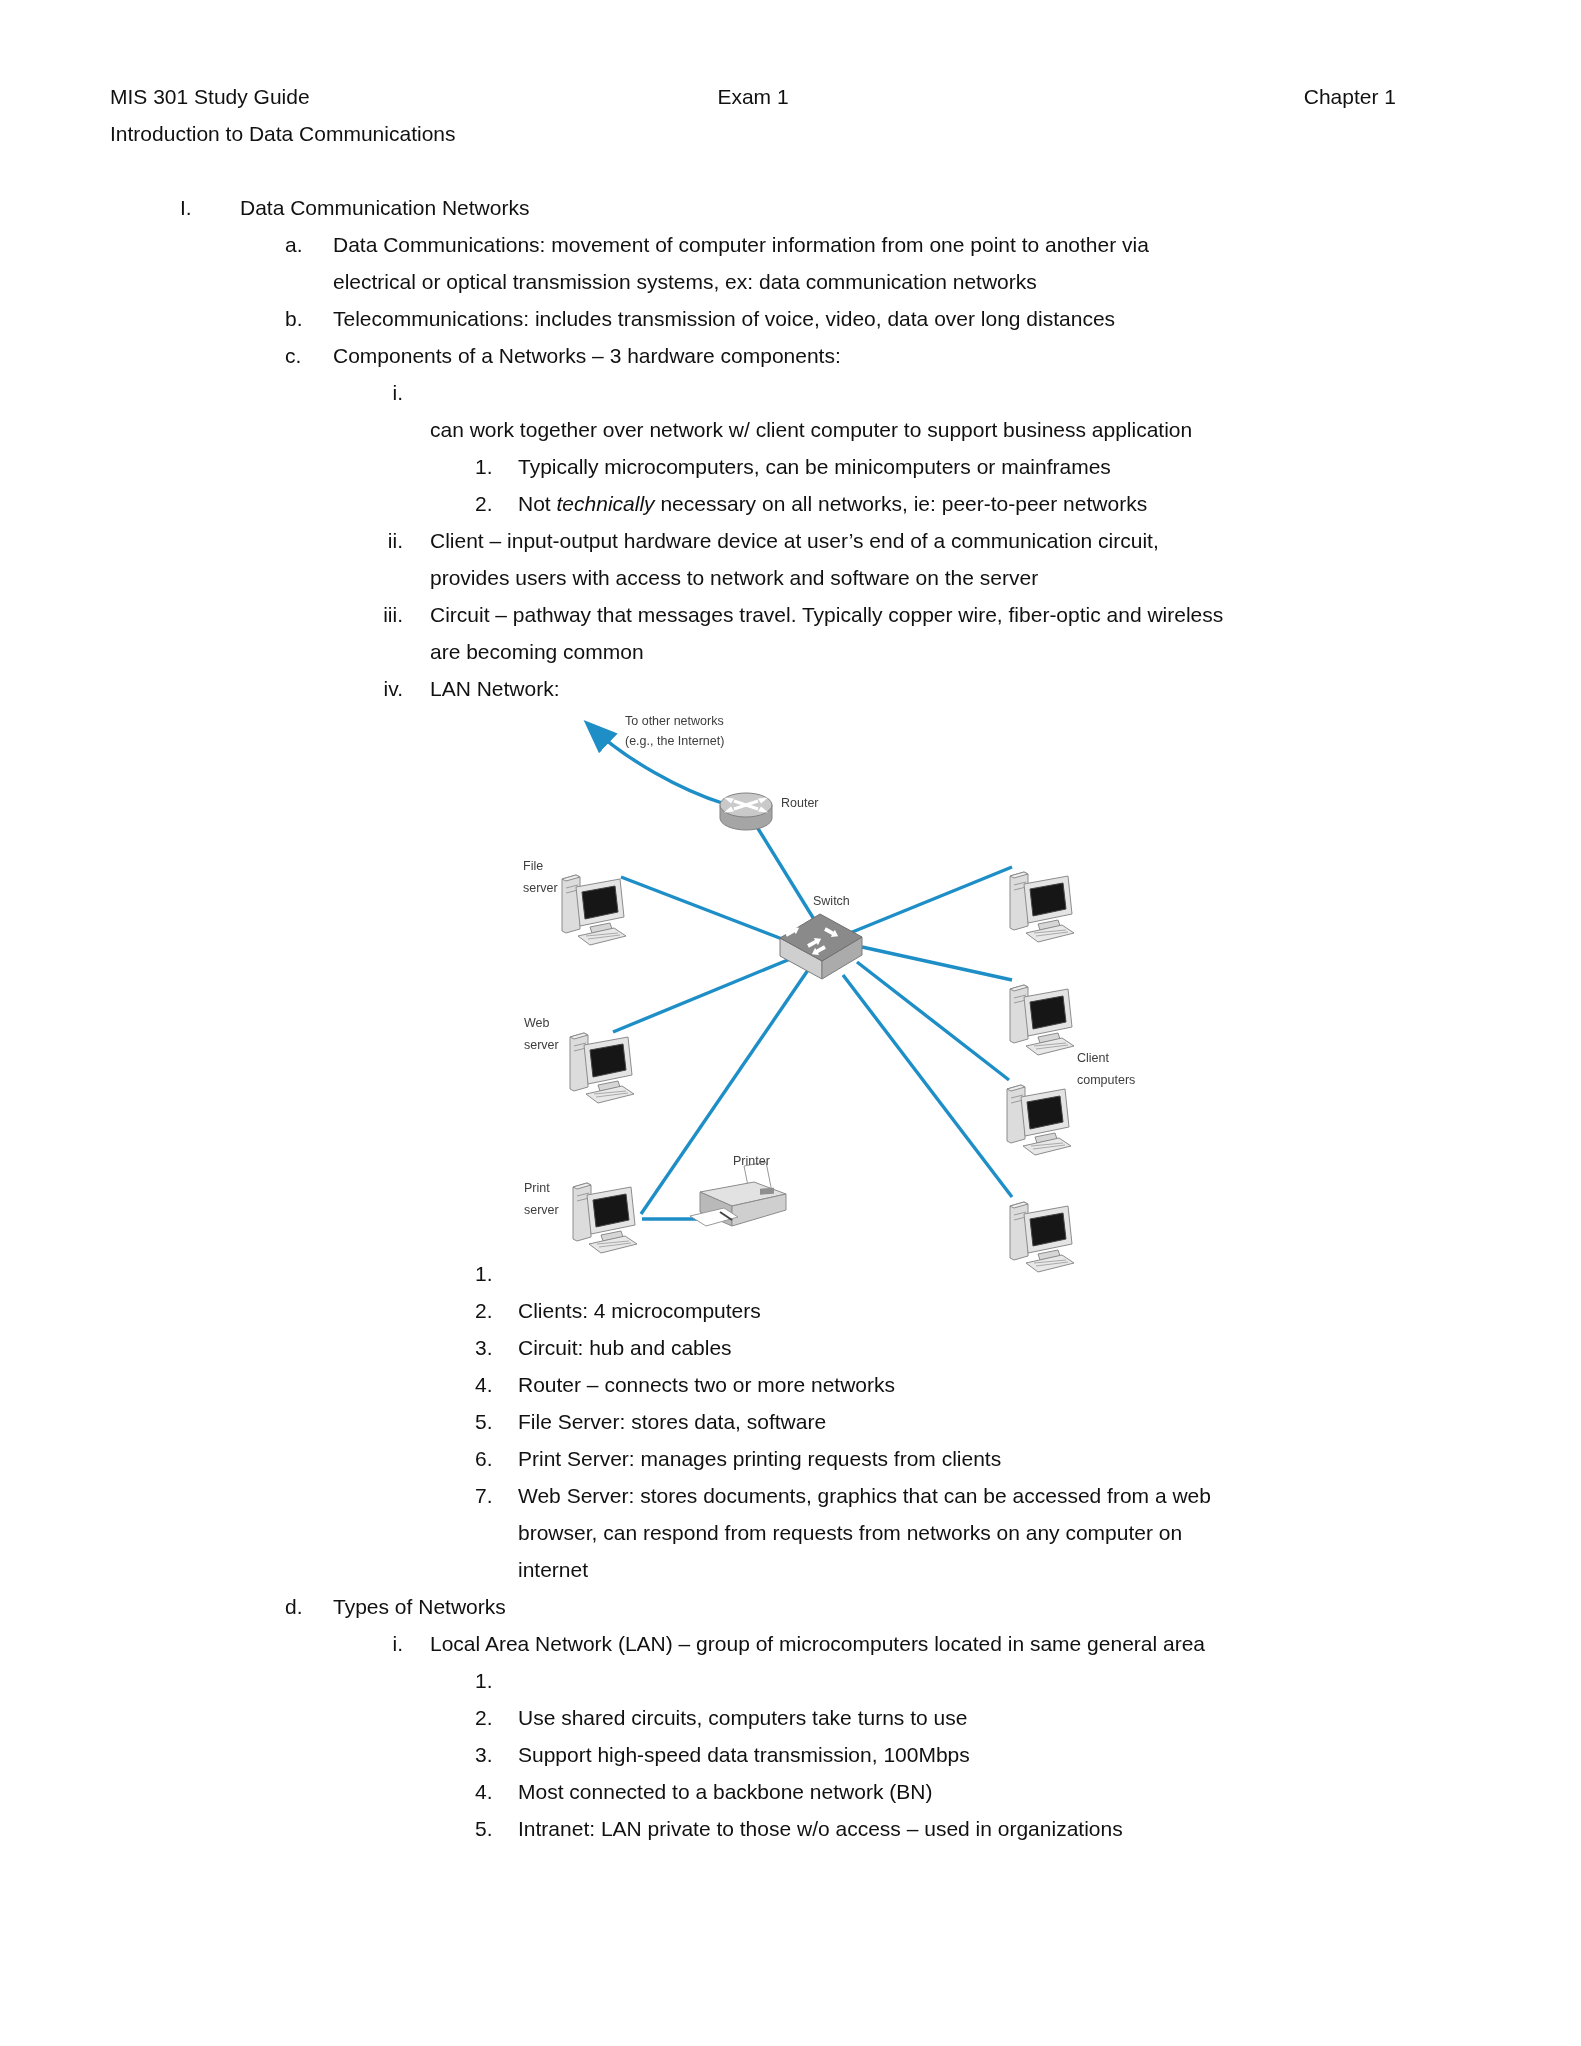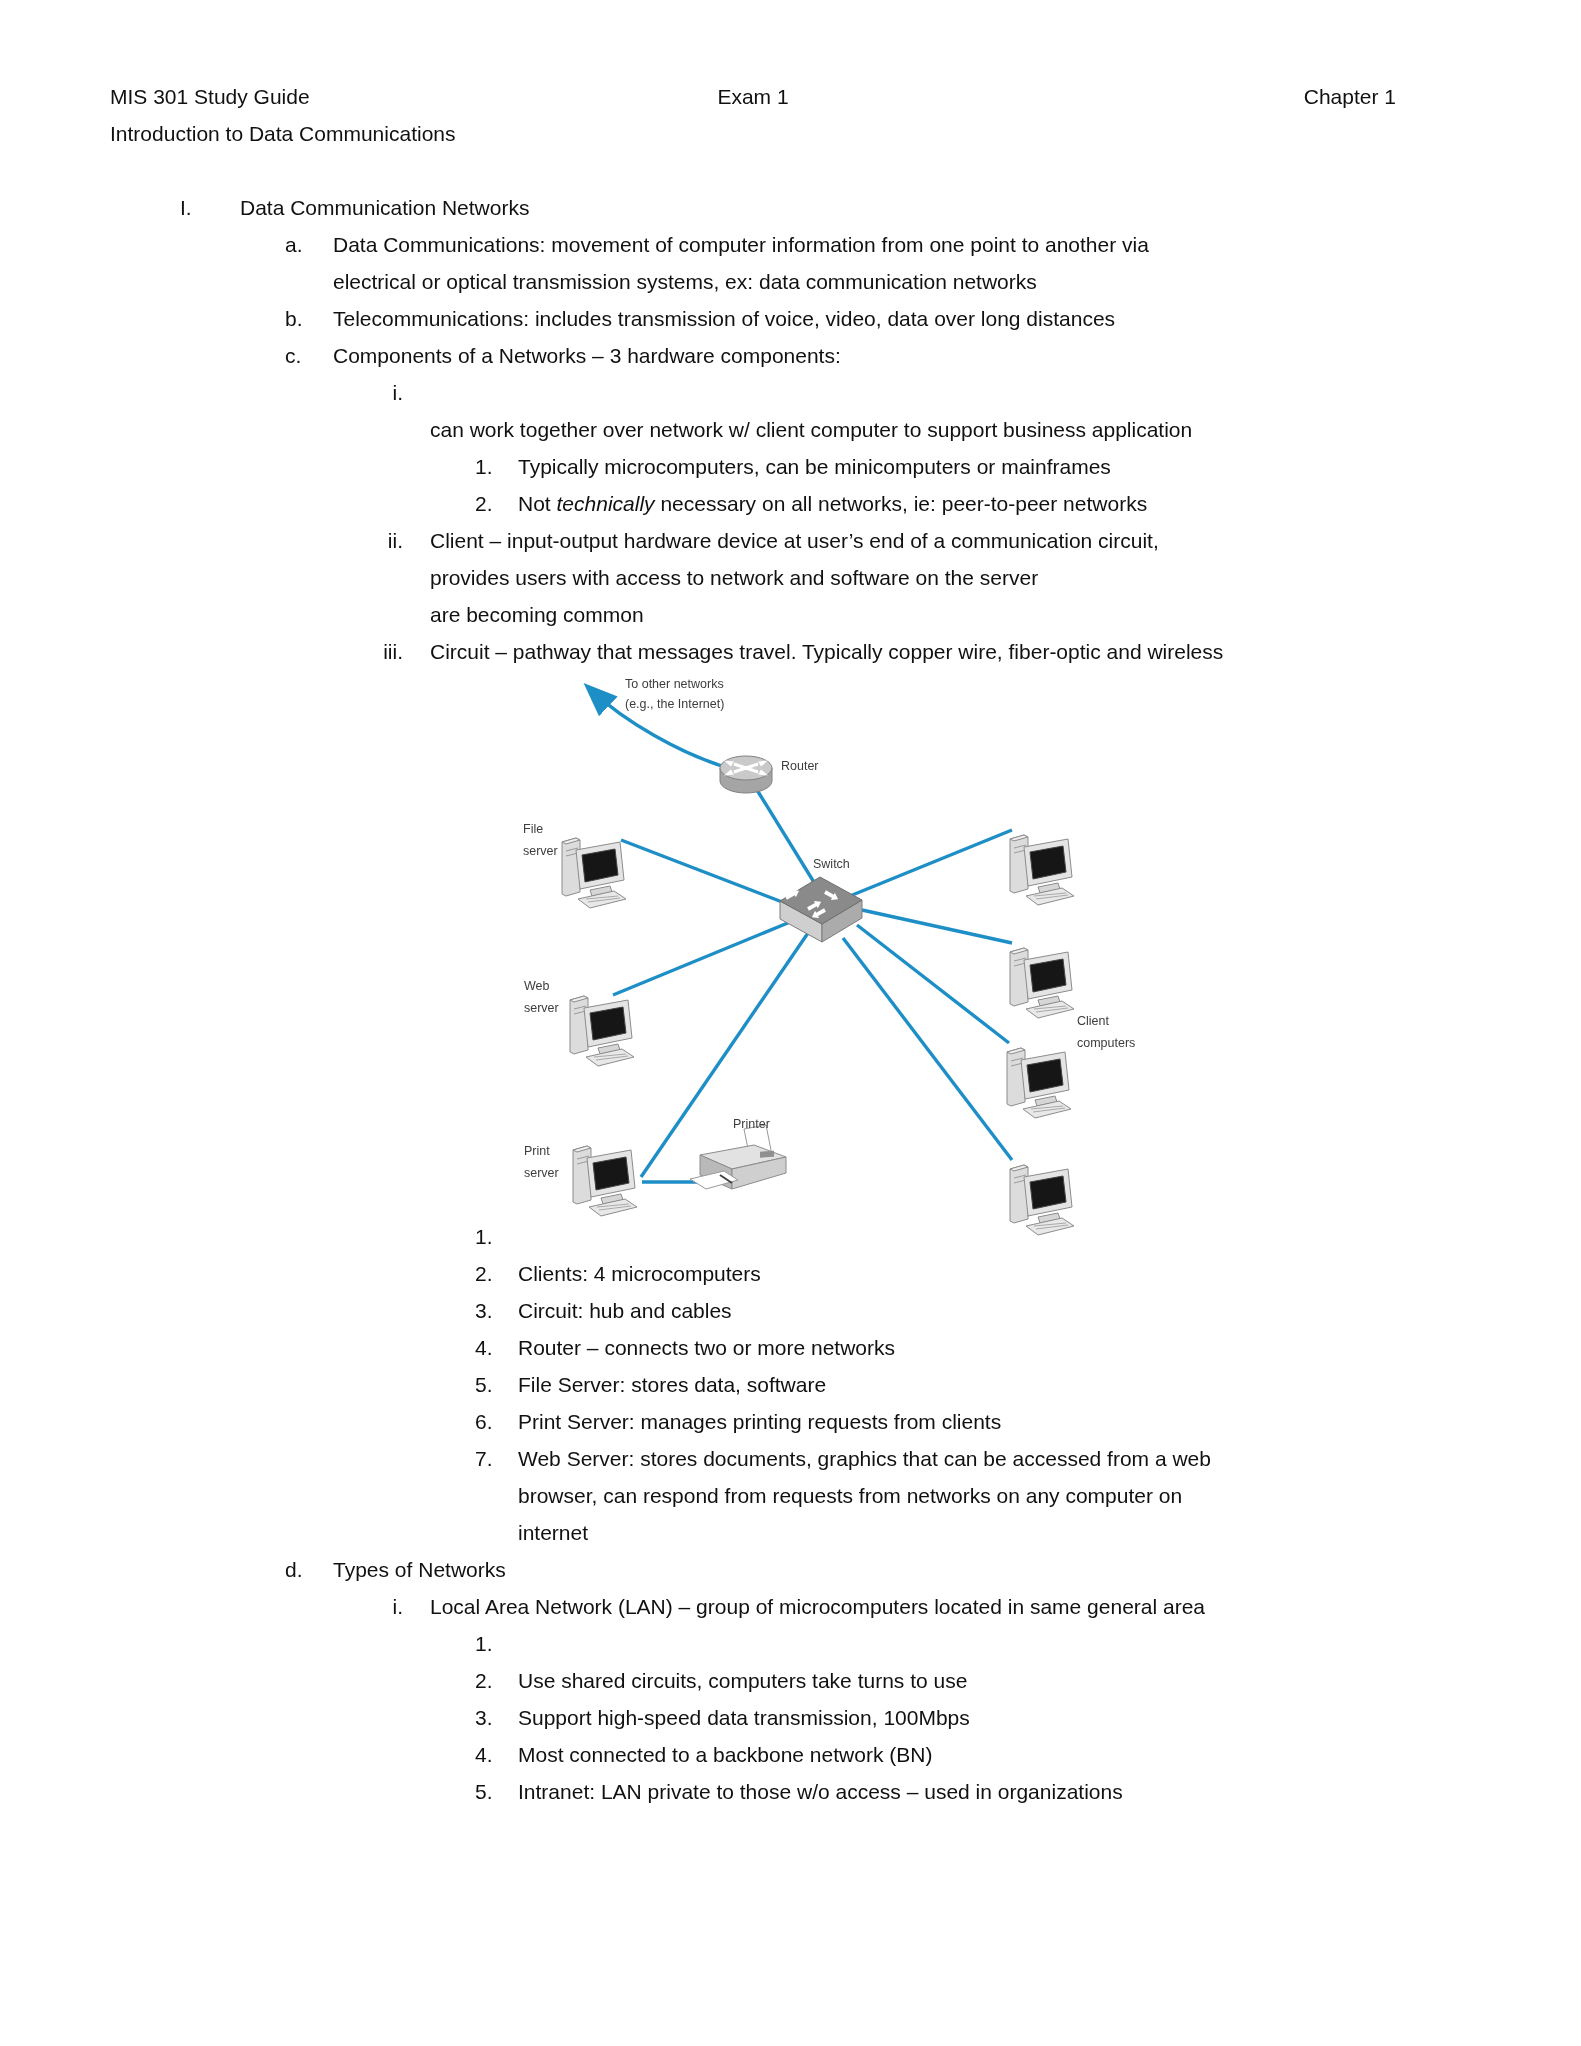--- a/index.html
+++ b/index.html
@@ -50,22 +50,23 @@
       <div class="line lvl1"><span class="marker">a.</span><span class="txt">Data Communications: movement of computer information from one point to another via</span></div>
       <div class="line lvl1"><span class="marker"></span><span class="txt">electrical or optical transmission systems, ex: data communication networks</span></div>
       <div class="line lvl1"><span class="marker">b.</span><span class="txt">Telecommunications: includes transmission of voice, video, data over long distances</span></div>
       <div class="line lvl1"><span class="marker">c.</span><span class="txt">Components of a Networks – 3 hardware components:</span></div>
       <div class="line lvl2"><span class="marker">i.</span></div>
       <div class="line lvl2"><span class="marker"></span><span class="txt">can work together over network w/ client computer to support business application</span></div>
       <div class="line lvl3"><span class="marker">1.</span><span class="txt">Typically microcomputers, can be minicomputers or mainframes</span></div>
       <div class="line lvl3"><span class="marker">2.</span><span class="txt"><span>Not </span><em>technically</em><span> necessary on all networks, ie: peer-to-peer networks</span></span></div>
       <div class="line lvl2"><span class="marker">ii.</span><span class="txt">Client – input-output hardware device at user’s end of a communication circuit,</span></div>
       <div class="line lvl2"><span class="marker"></span><span class="txt">provides users with access to network and software on the server</span></div>
+      <div class="line lvl2"><span class="marker">iii.</span><span class="txt">Circuit – pathway that messages travel. Typically copper wire, fiber-optic and wireless</span></div>
       <div class="line lvl2"><span class="marker"></span><span class="txt">are becoming common</span></div>
-      <div class="line lvl2"><span class="marker">iii.</span><span class="txt">Circuit – pathway that messages travel. Typically copper wire, fiber-optic and wireless</span></div>
+      <div class="line lvl2"><span class="marker">iv.</span><span class="txt">LAN Network:</span></div>
     </div>
 
   <div class="figure-wrap">
     <svg width="648" height="565" viewBox="0 0 648 565">
       <defs>
         <marker id="arrowhead" markerWidth="10" markerHeight="8" refX="7" refY="4" orient="auto">
           <polygon points="0,0 10,4 0,8" fill="#1e8ec7"></polygon>
         </marker>
         <g id="pc">
           <polygon points="2,14 16,10 20,12 20,64 6,68 2,66" fill="#dcdcdc" stroke="#8c8c8c" stroke-width="1"></polygon>

